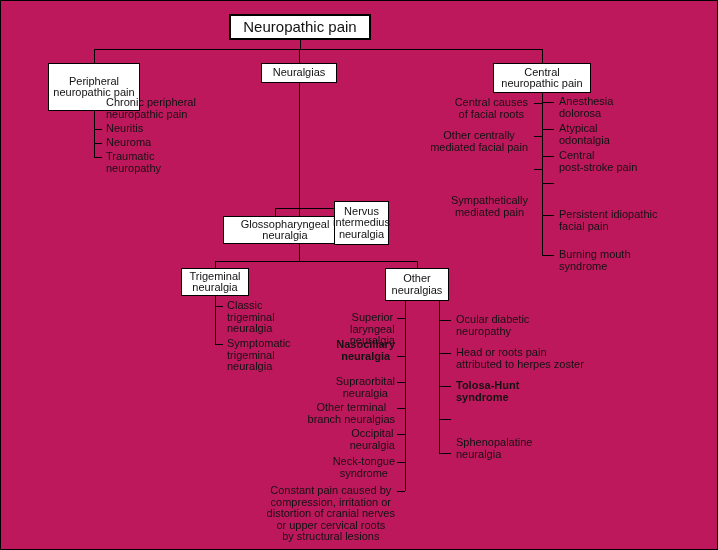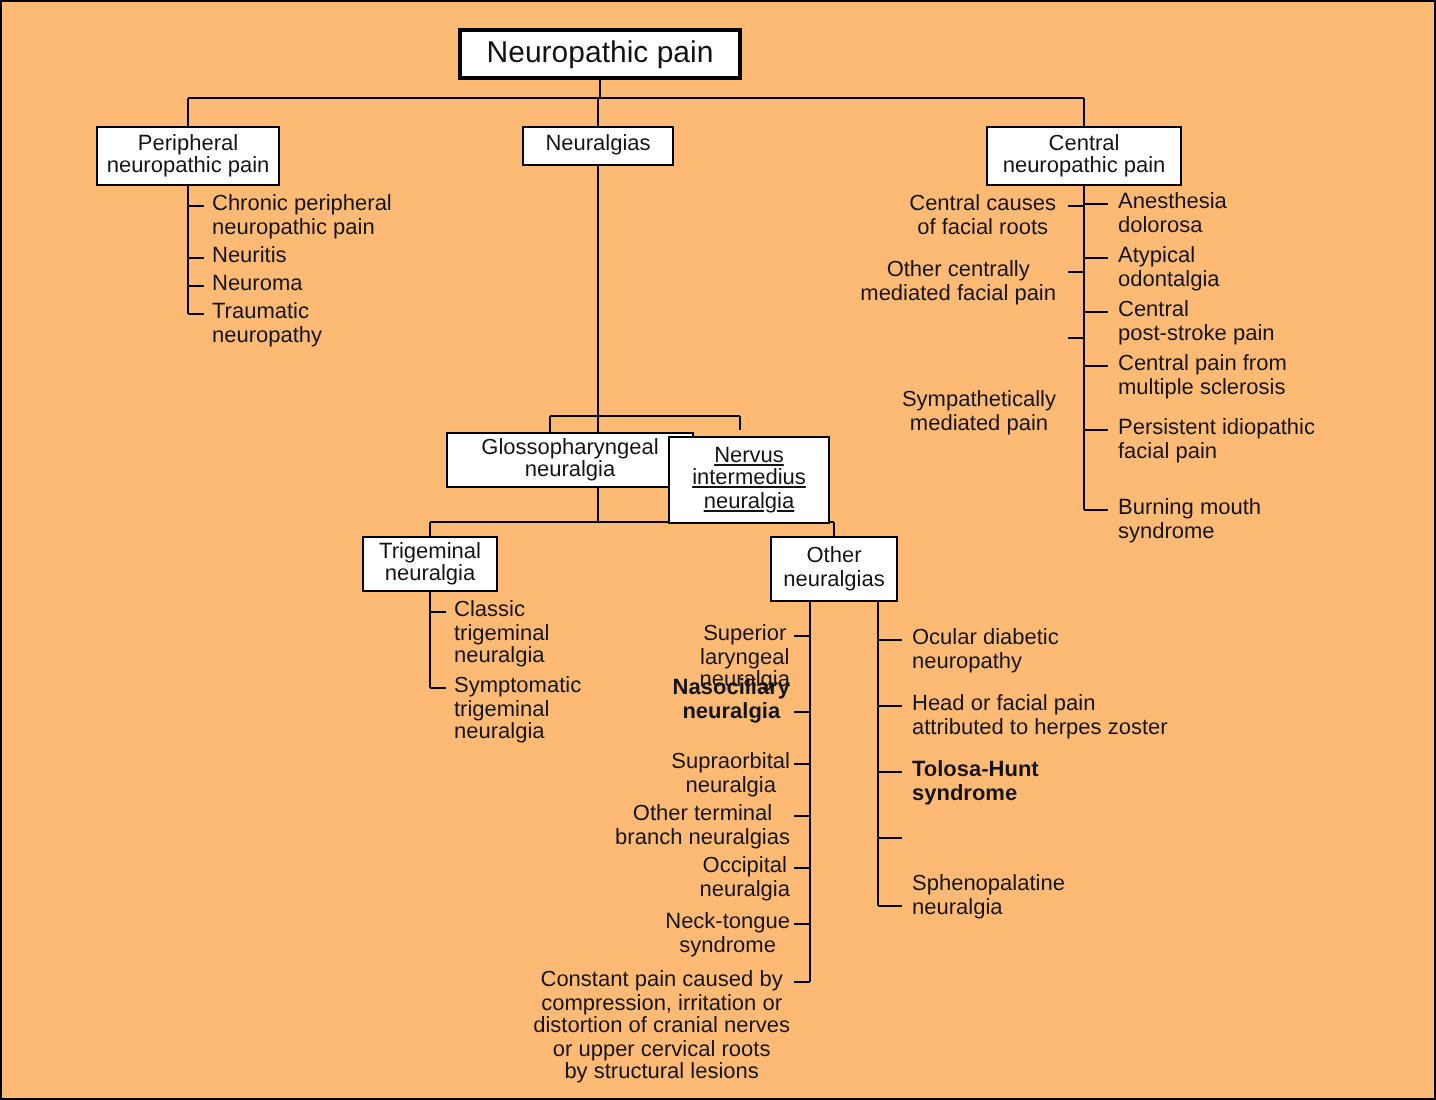--- a/index.html
+++ b/index.html
@@ -1,21 +1,21 @@
 <!DOCTYPE html>
 <html><head>
 <meta charset="utf-8">
 <title>Neuropathic pain classification</title>
 <style>
   * { margin:0; padding:0; box-sizing:border-box; }
   html,body { background:#ffffff; }
   body { width:718px; height:550px; font-family:"Liberation Sans", sans-serif; }
   .stage {
     position:relative; width:718px; height:550px;
-    background:#fdba74; border:1px solid #000; overflow:hidden;
+    background:#be185d; border:1px solid #000; overflow:hidden;
     color:#121212;
   }
   .lines { position:absolute; left:0; top:0; }
   .box {
     position:absolute; background:#fff; border:1px solid #000;
     display:flex; align-items:center; justify-content:center;
     text-align:center; font-size:11px; line-height:11.5px;
     white-space:pre-line; color:#121212;
   }
   .box.root { font-size:15px; line-height:16px; border-width:2px; }
@@ -81,32 +81,32 @@
       <line x1="541" y1="128" x2="553" y2="128"></line>
       <line x1="541" y1="155" x2="553" y2="155"></line>
       <line x1="541" y1="182" x2="553" y2="182"></line>
       <line x1="541" y1="214" x2="553" y2="214"></line>
       <line x1="541" y1="254" x2="553" y2="254"></line>
     </g>
   </svg>
 
   <div class="box root" style="left:228px;top:13px;width:142px;height:26px;">Neuropathic pain</div>
 
-  <div class="box" style="left:47px;top:62px;width:92px;height:30px;">Peripheral
+  <div class="box" style="left:47px;top:62px;width:92px;height:48px;">Peripheral
 neuropathic pain</div>
 
   <div class="box" style="left:260px;top:62px;width:76px;height:20px;">Neuralgias</div>
 
   <div class="box" style="left:492px;top:62px;width:98px;height:30px;">Central
 neuropathic pain</div>
 
   <div class="box" style="left:222px;top:215px;width:124px;height:28px;">Glossopharyngeal
 neuralgia</div>
 
-  <div class="box" style="left:333px;top:217px;width:81px;height:44px;text-decoration:underline;">Nervus
+  <div class="box" style="left:333px;top:200px;width:55px;height:44px;">Nervus
 intermedius
 neuralgia</div>
 
   <div class="box" style="left:180px;top:267px;width:68px;height:28px;">Trigeminal
 neuralgia</div>
 
   <div class="box" style="left:384px;top:267px;width:64px;height:33px;">Other
 neuralgias</div>
 
   <div class="item" style="left:105px;top:96px;">Chronic peripheral
@@ -137,40 +137,38 @@
   <div class="item ta-c" style="right:322px;top:455px;">Neck-tongue
 syndrome</div>
   <div class="item ta-c" style="right:322px;top:484px;">Constant pain caused by
 compression, irritation or
 distortion of cranial nerves
 or upper cervical roots
 by structural lesions</div>
 
   <div class="item" style="left:455px;top:313px;">Ocular diabetic
 neuropathy</div>
-  <div class="item" style="left:455px;top:346px;">Head or facial pain
+  <div class="item" style="left:455px;top:346px;">Head or roots pain
 attributed to herpes zoster</div>
   <div class="item" style="left:455px;top:379px;font-weight:bold;">Tolosa-Hunt
 syndrome</div>
   <div class="item" style="left:455px;top:436px;">Sphenopalatine
 neuralgia</div>
 
   <div class="item ta-c" style="right:189px;top:96px;">Central causes
 of facial roots</div>
   <div class="item ta-c" style="right:189px;top:129px;">Other centrally
 mediated facial pain</div>
   <div class="item ta-c" style="right:189px;top:162px;margin-top:32px;">Sympathetically
 mediated pain</div>
 
   <div class="item" style="left:558px;top:95px;">Anesthesia
 dolorosa</div>
   <div class="item" style="left:558px;top:122px;">Atypical
 odontalgia</div>
   <div class="item" style="left:558px;top:149px;">Central
 post-stroke pain</div>
-  <div class="item" style="left:558px;top:176px;">Central pain from
-multiple sclerosis</div>
   <div class="item" style="left:558px;top:208px;">Persistent idiopathic
 facial pain</div>
   <div class="item" style="left:558px;top:248px;">Burning mouth
 syndrome</div>
 
 </div>
 
 </body></html>

